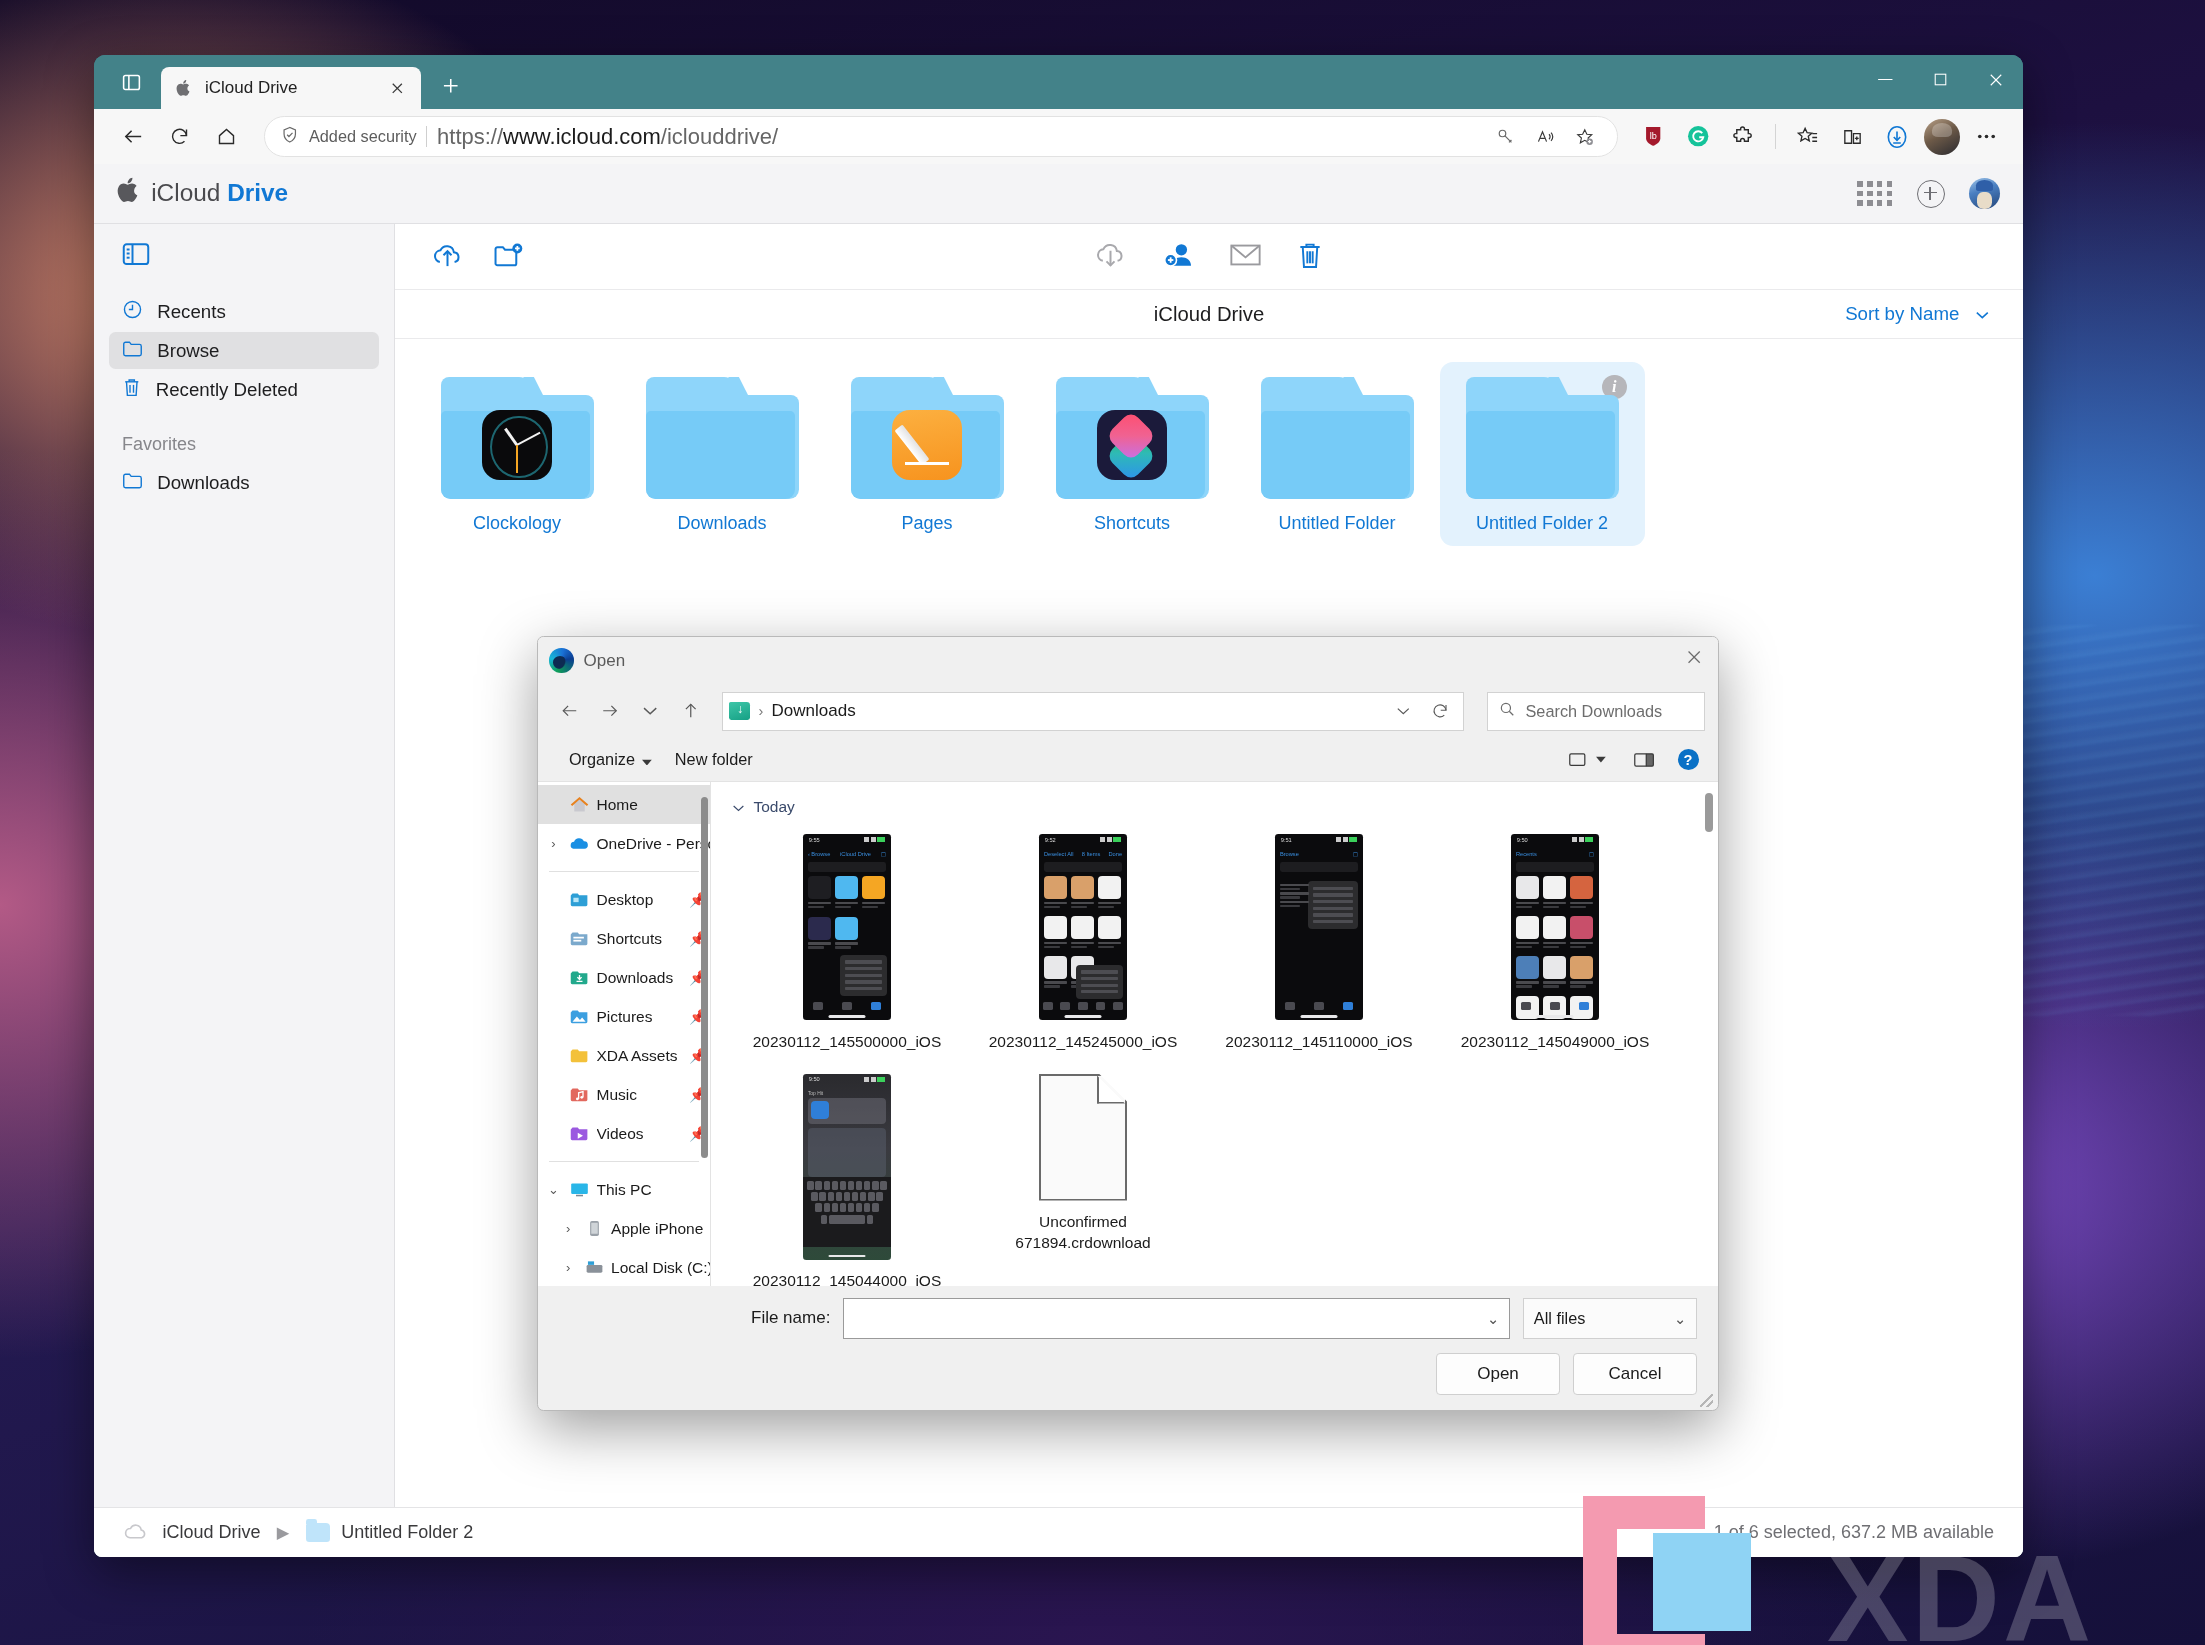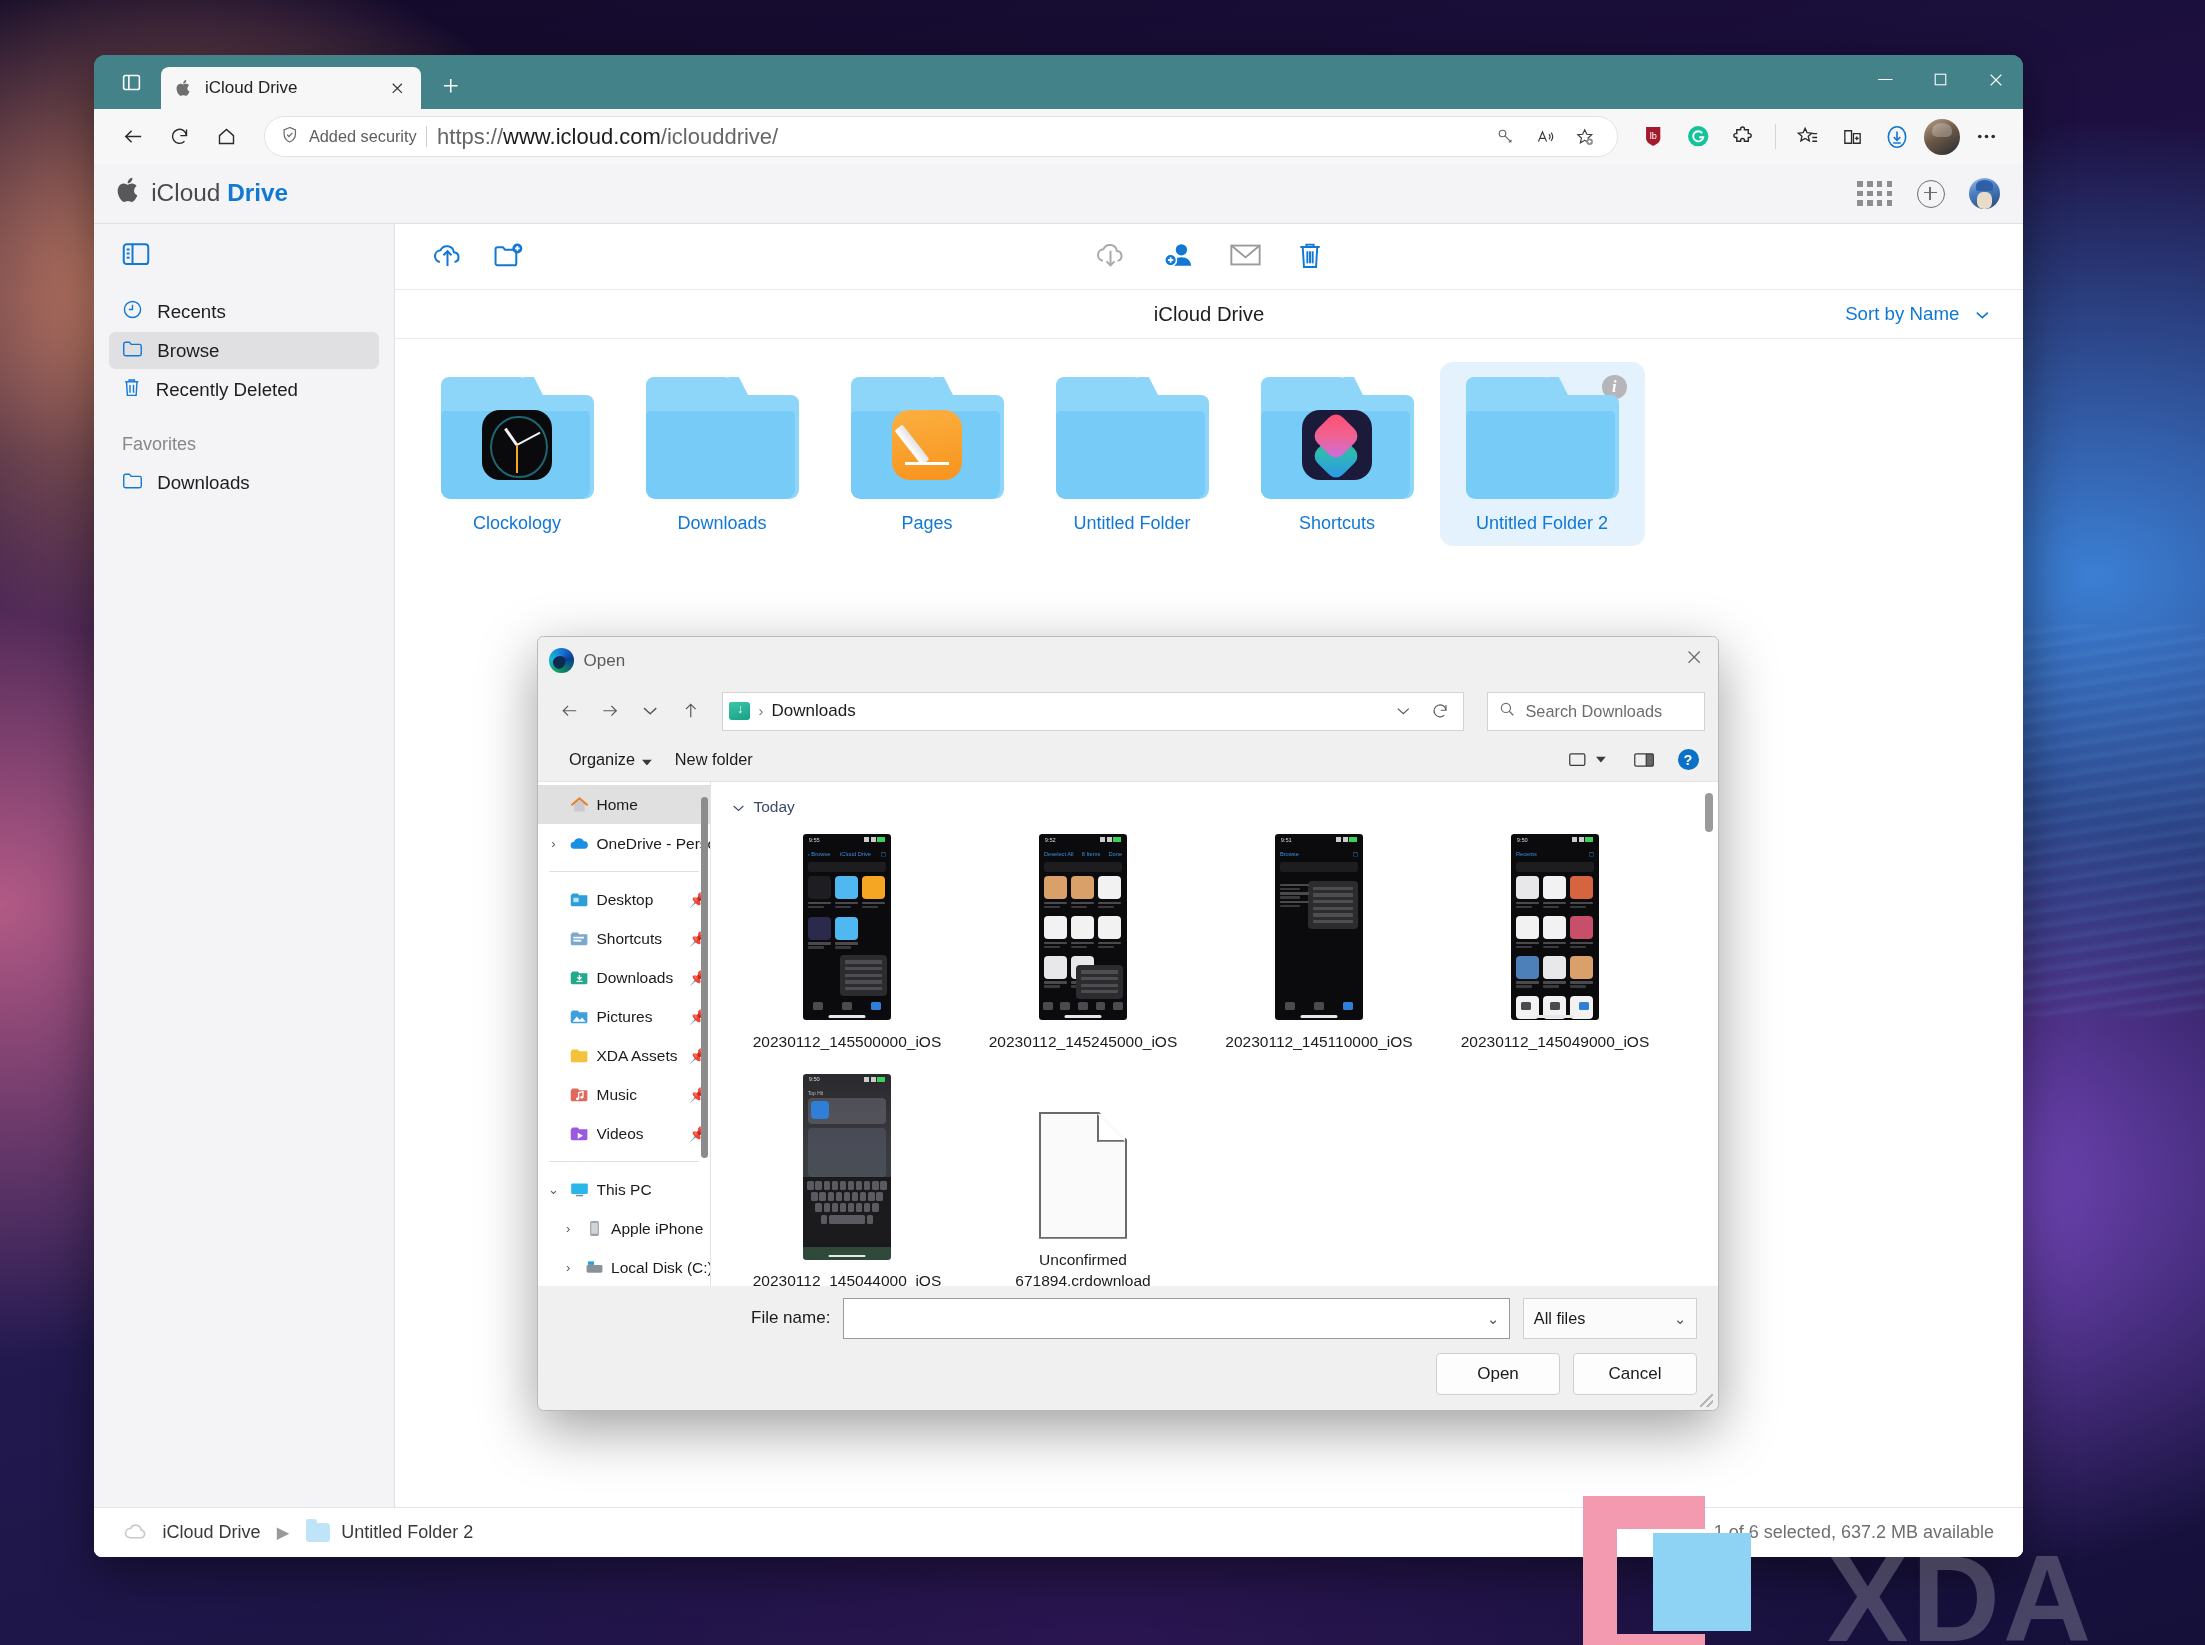--- a/index.html
+++ b/index.html
@@ -392,21 +392,20 @@
     flex: 1; background: #fff; padding: 11.4px 16.3px 0 18px; position: relative; overflow: hidden;
   }
   .group-head {
     display: flex; align-items: center; gap: 8.1px; font-size: 15.5px; color: #3a4a6b;
     margin: 4.9px 0 11.4px 3.3px;
   }
   .thumb-grid { display: flex; flex-wrap: wrap; gap: 0; }
   .thumb-cell {
     width: 236px; display: flex; flex-direction: column; align-items: center;
     padding: 6.5px 0 14.6px;
-    justify-content: flex-end;
   }
   .phone-shot {
     width: 88px; height: 186px; border-radius: 3.3px; background: #0b0b0d;
     position: relative; overflow: hidden;
   }
   .ps-status {
     position:absolute; left:0; right:0; top:0; height: 11.4px;
     display:flex; align-items:center; justify-content:space-between; padding:0 5.7px;
   }
   .ps-status .t { font-size: 5.7px; color:#ddd; }
@@ -884,35 +883,35 @@
               </div>
             </div>
             <div class="file-label">Pages</div>
           </div>
 
           <div class="file-cell">
             <div class="folder">
               <div class="tab-back"></div>
                 <div class="body-back"></div>
                 <div class="front"></div>
+              <div class="emblem em-shortcuts">
+                <span class="d2"></span>
+                  <span class="d1"></span>
+              </div>
             </div>
-            <div class="file-label">Untitled Folder</div>
+            <div class="file-label">Shortcuts</div>
           </div>
 
           <div class="file-cell">
             <div class="folder">
               <div class="tab-back"></div>
                 <div class="body-back"></div>
                 <div class="front"></div>
-              <div class="emblem em-shortcuts">
-                <span class="d2"></span>
-                  <span class="d1"></span>
-              </div>
             </div>
-            <div class="file-label">Shortcuts</div>
+            <div class="file-label">Untitled Folder</div>
           </div>
 
           <div class="file-cell selected">
             <div class="info-badge">i</div>
             <div class="folder">
               <div class="tab-back"></div>
                 <div class="body-back"></div>
                 <div class="front"></div>
             </div>
             <div class="file-label">Untitled Folder 2</div>

